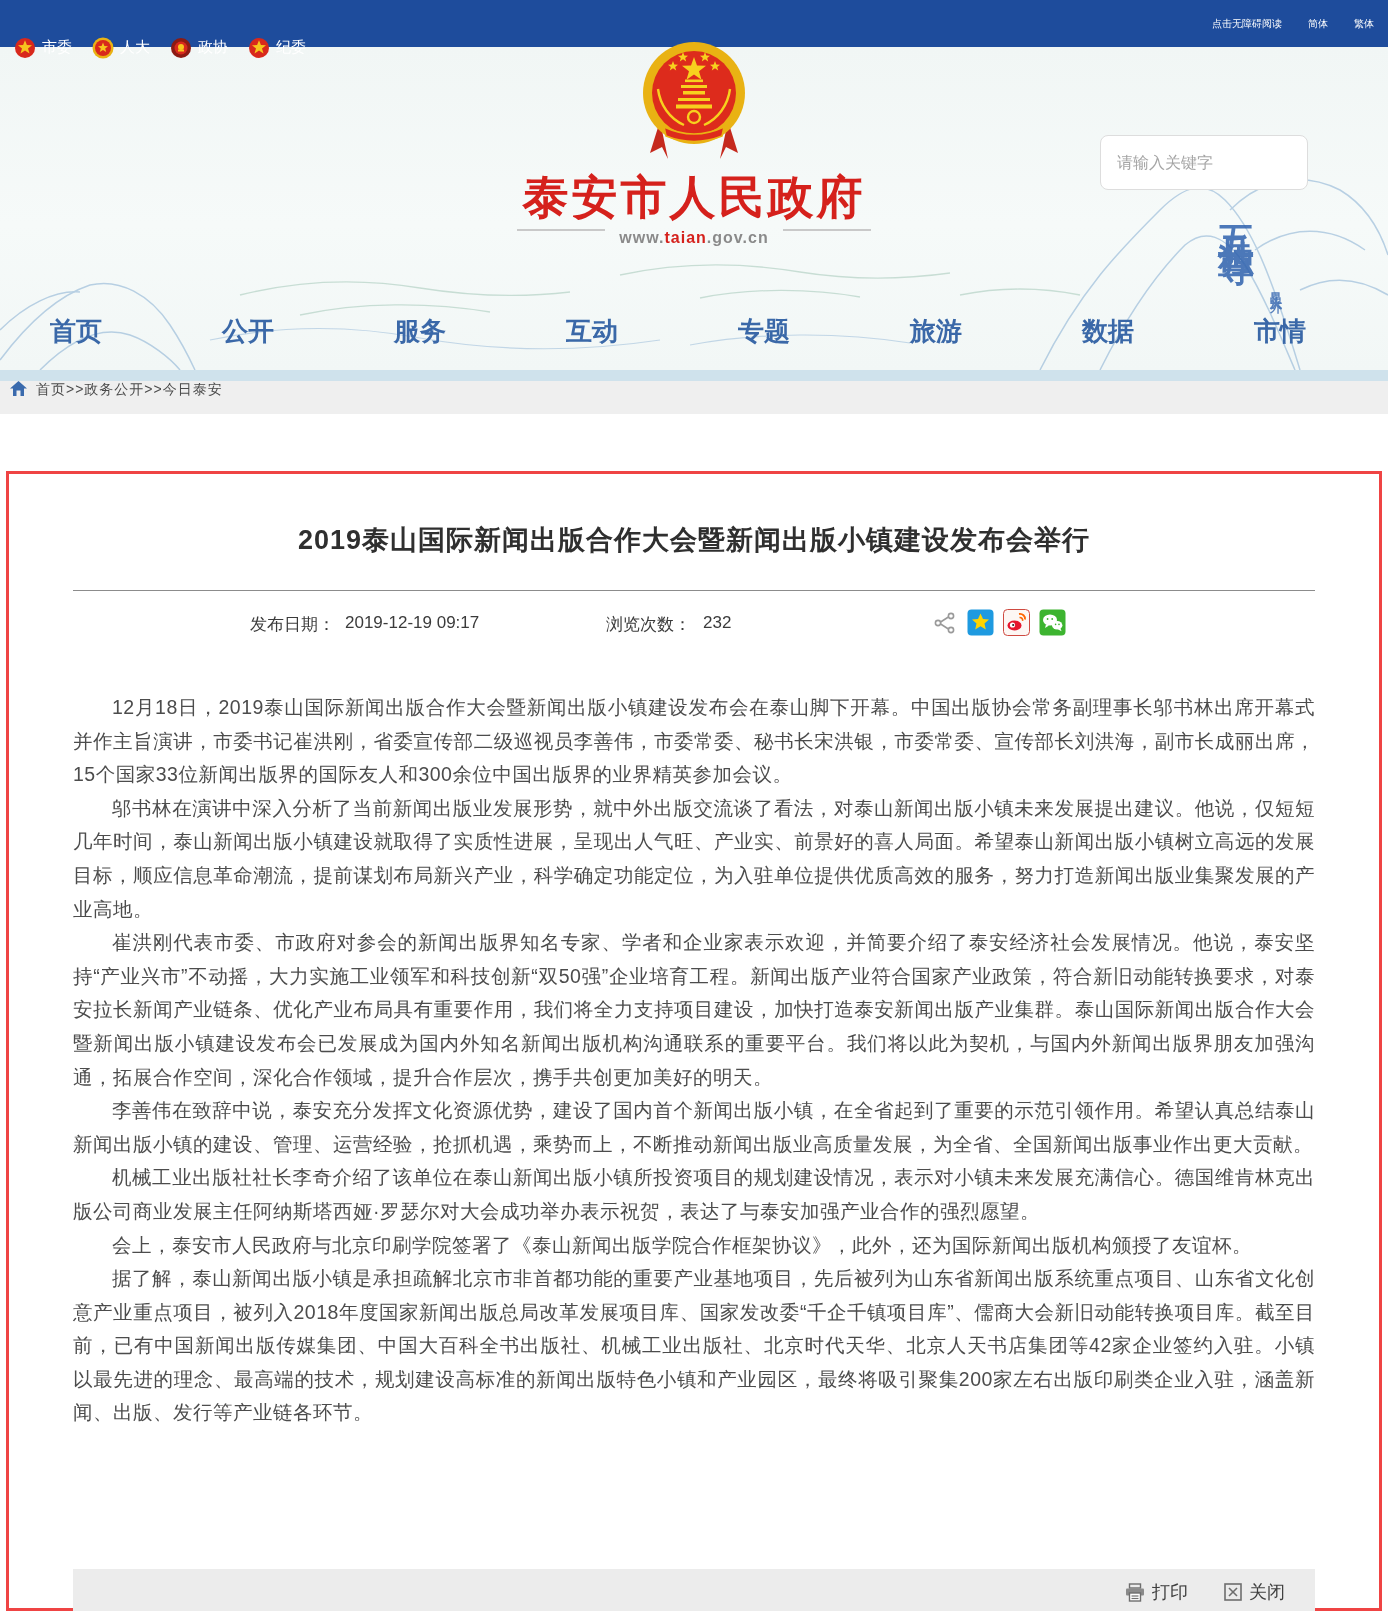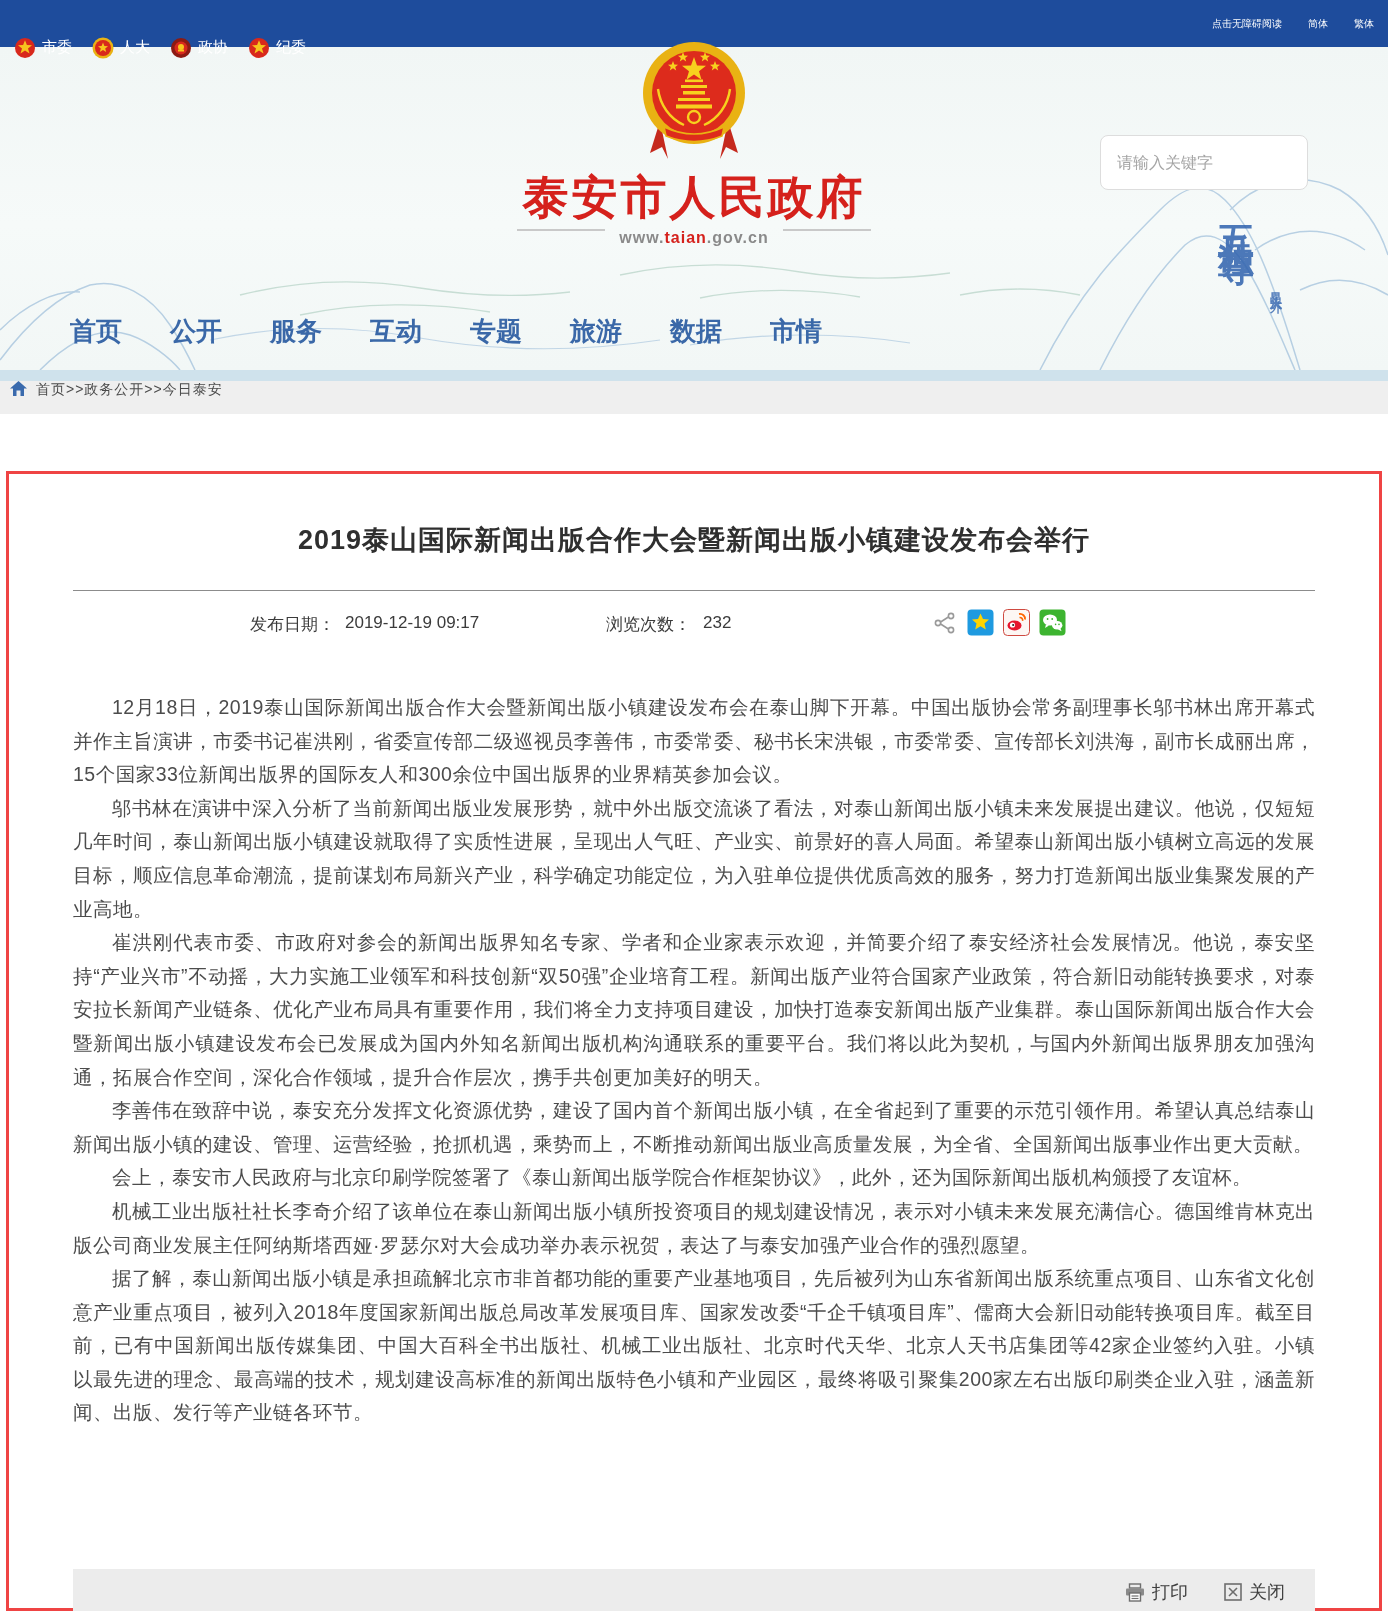--- a/index.html
+++ b/index.html
@@ -31,21 +31,21 @@
     background:#fff; border:1px solid #ddd; border-radius:8px; z-index:3; }
   .search-box input { width:100%; height:100%; border:none; outline:none; background:transparent;
     padding:0 16px; font-size:16px; color:#444; font-family:inherit; }
   .search-box input::placeholder { color:#a5a5a5; }
   .calligraphy { position:absolute; right:128px; top:150px; writing-mode:vertical-rl;
     font-size:36px; font-weight:bold; color:#2f62ae; opacity:.85; letter-spacing:7px; z-index:1; }
   .calligraphy-small { position:absolute; right:104px; top:236px; writing-mode:vertical-rl;
     font-size:12px; font-weight:bold; color:#2f62ae; opacity:.8; letter-spacing:3px; z-index:1; }
 
   .nav { position:absolute; left:0; right:0; bottom:10px; height:58px; z-index:2;
-    display:flex; align-items:center; gap:48px; padding-left:70px; }
+    display:flex; align-items:center; gap:120px; padding-left:50px; }
   .nav-item { font-size:26px; font-weight:bold; color:#3a68a8; cursor:pointer; white-space:nowrap; }
 
   .blue-strip { height:11px; background:#cfe2ec; }
 
   
   .breadcrumb { height:33px; background:#efefef; display:flex; align-items:flex-start;
     gap:9px; padding-left:10px; }
   .breadcrumb .crumb-text { font-size:14px; color:#4a4a4a; letter-spacing:1px; cursor:pointer; }
 
   
@@ -266,22 +266,22 @@
           </svg>
       </span>
     </span>
   </div>
 
   <div class="article-body">
     <p>12月18日，2019泰山国际新闻出版合作大会暨新闻出版小镇建设发布会在泰山脚下开幕。中国出版协会常务副理事长邬书林出席开幕式并作主旨演讲，市委书记崔洪刚，省委宣传部二级巡视员李善伟，市委常委、秘书长宋洪银，市委常委、宣传部长刘洪海，副市长成丽出席，15个国家33位新闻出版界的国际友人和300余位中国出版界的业界精英参加会议。</p>
     <p>邬书林在演讲中深入分析了当前新闻出版业发展形势，就中外出版交流谈了看法，对泰山新闻出版小镇未来发展提出建议。他说，仅短短几年时间，泰山新闻出版小镇建设就取得了实质性进展，呈现出人气旺、产业实、前景好的喜人局面。希望泰山新闻出版小镇树立高远的发展目标，顺应信息革命潮流，提前谋划布局新兴产业，科学确定功能定位，为入驻单位提供优质高效的服务，努力打造新闻出版业集聚发展的产业高地。</p>
     <p>崔洪刚代表市委、市政府对参会的新闻出版界知名专家、学者和企业家表示欢迎，并简要介绍了泰安经济社会发展情况。他说，泰安坚持“产业兴市”不动摇，大力实施工业领军和科技创新“双50强”企业培育工程。新闻出版产业符合国家产业政策，符合新旧动能转换要求，对泰安拉长新闻产业链条、优化产业布局具有重要作用，我们将全力支持项目建设，加快打造泰安新闻出版产业集群。泰山国际新闻出版合作大会暨新闻出版小镇建设发布会已发展成为国内外知名新闻出版机构沟通联系的重要平台。我们将以此为契机，与国内外新闻出版界朋友加强沟通，拓展合作空间，深化合作领域，提升合作层次，携手共创更加美好的明天。</p>
     <p>李善伟在致辞中说，泰安充分发挥文化资源优势，建设了国内首个新闻出版小镇，在全省起到了重要的示范引领作用。希望认真总结泰山新闻出版小镇的建设、管理、运营经验，抢抓机遇，乘势而上，不断推动新闻出版业高质量发展，为全省、全国新闻出版事业作出更大贡献。</p>
+    <p>机械工业出版社社长李奇介绍了该单位在泰山新闻出版小镇所投资项目的规划建设情况，表示对小镇未来发展充满信心。德国维肯林克出版公司商业发展主任阿纳斯塔西娅·罗瑟尔对大会成功举办表示祝贺，表达了与泰安加强产业合作的强烈愿望。</p>
     <p>会上，泰安市人民政府与北京印刷学院签署了《泰山新闻出版学院合作框架协议》，此外，还为国际新闻出版机构颁授了友谊杯。</p>
-    <p>机械工业出版社社长李奇介绍了该单位在泰山新闻出版小镇所投资项目的规划建设情况，表示对小镇未来发展充满信心。德国维肯林克出版公司商业发展主任阿纳斯塔西娅·罗瑟尔对大会成功举办表示祝贺，表达了与泰安加强产业合作的强烈愿望。</p>
     <p>据了解，泰山新闻出版小镇是承担疏解北京市非首都功能的重要产业基地项目，先后被列为山东省新闻出版系统重点项目、山东省文化创意产业重点项目，被列入2018年度国家新闻出版总局改革发展项目库、国家发改委“千企千镇项目库”、儒商大会新旧动能转换项目库。截至目前，已有中国新闻出版传媒集团、中国大百科全书出版社、机械工业出版社、北京时代天华、北京人天书店集团等42家企业签约入驻。小镇以最先进的理念、最高端的技术，规划建设高标准的新闻出版特色小镇和产业园区，最终将吸引聚集200家左右出版印刷类企业入驻，涵盖新闻、出版、发行等产业链各环节。</p>
   </div>
 
   <div class="footer-bar">
     <span class="footer-btn">
       <span style="display:inline-flex;">
         <svg width="20" height="19" viewBox="0 0 20 19">
             <rect x="4.5" y="1" width="11" height="4" fill="none" stroke="#6e6e6e" stroke-width="1.4"></rect>
             <rect x="1" y="5.5" width="18" height="7" rx="1" fill="#8a8a8a"></rect>
             <rect x="4.5" y="10" width="11" height="8" fill="#fff" stroke="#6e6e6e" stroke-width="1.4"></rect>

